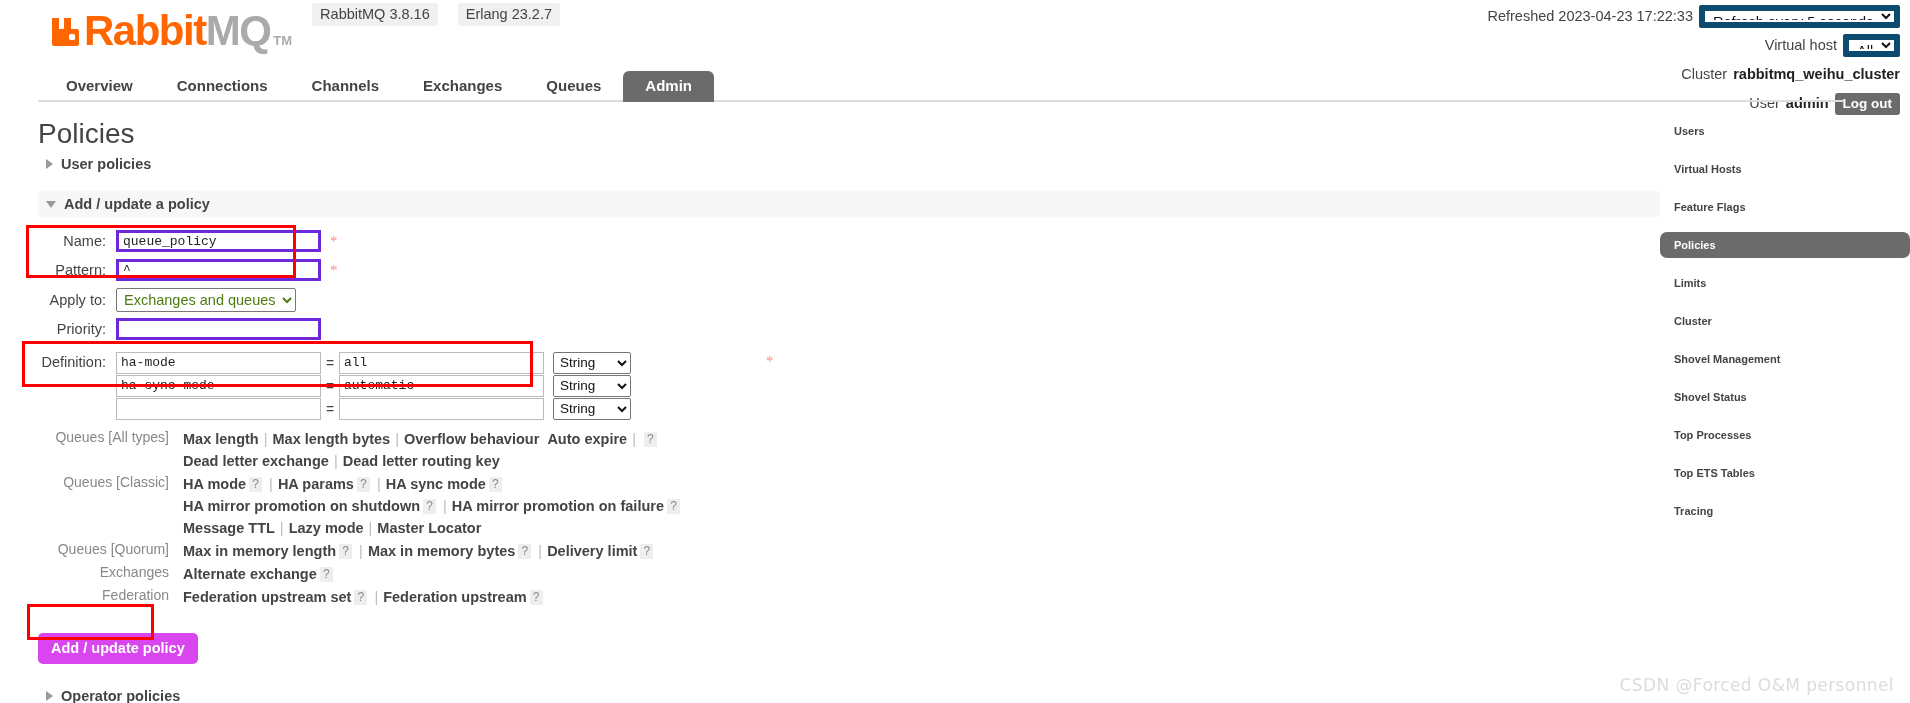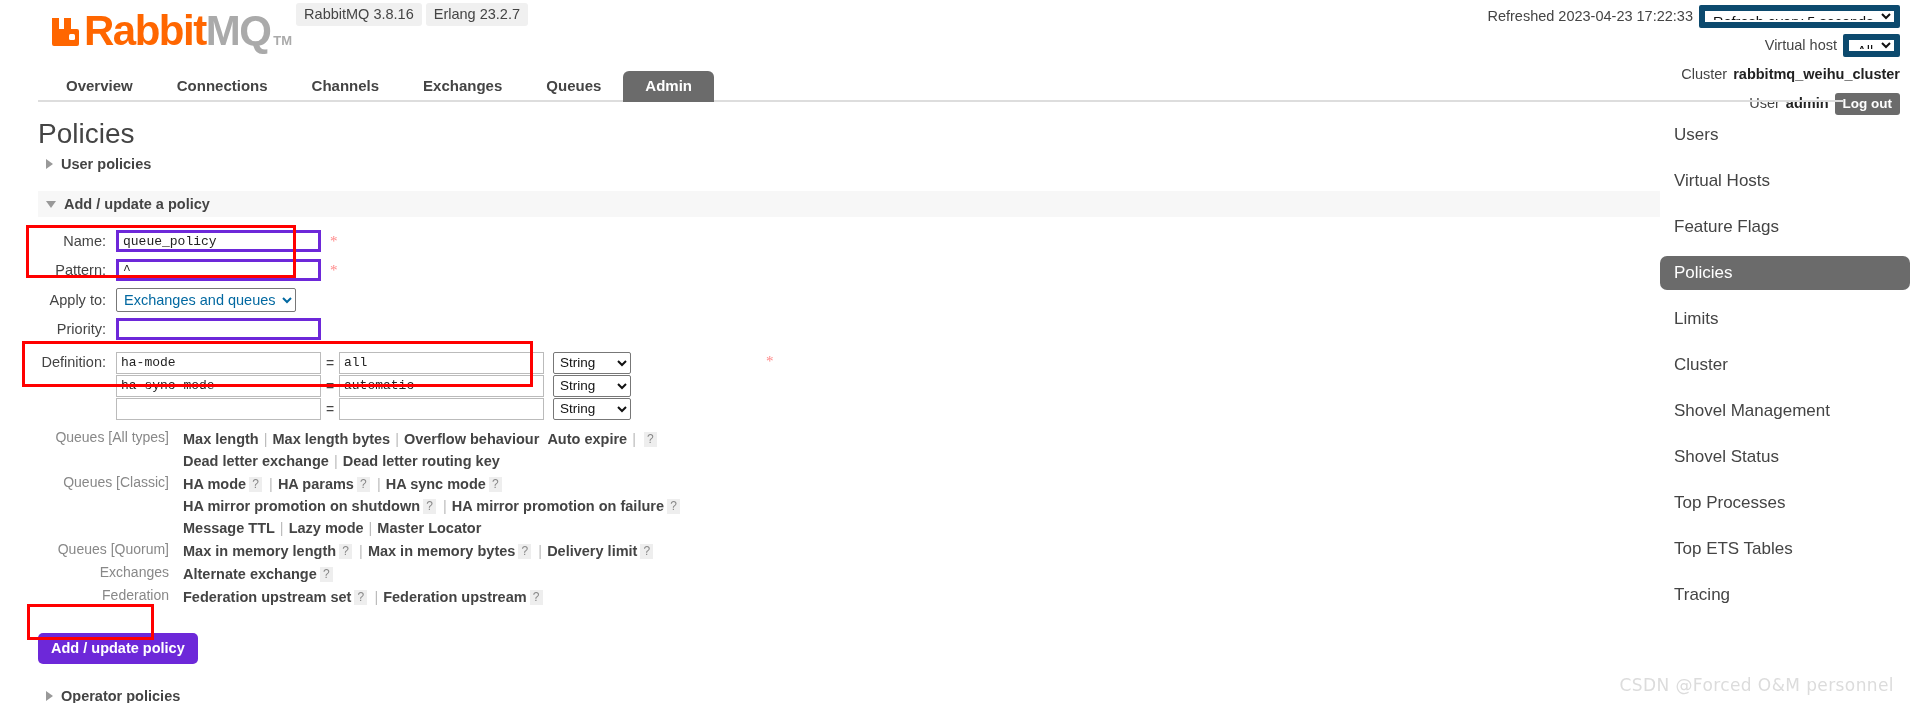--- a/index.html
+++ b/index.html
@@ -46,21 +46,21 @@
     margin-left: 3px; align-self: flex-end;
     position: relative; top: -4px;
   }
   .version-pill {
     display: inline-block;
     background: #f0f0f0;
     color: #444;
     font-size: 14.5px;
     padding: 3px 8px 4px 8px;
     border-radius: 3px;
-    margin-left: 4px;
+    margin-left: 20px;
     position: relative;
     top: -7px;
     white-space: nowrap;
   }
 
   
   .topright {
     position: absolute;
     right: 10px; top: 5px;
     text-align: right;
@@ -220,21 +220,21 @@
     color: #f88;
     font-size: 15px;
     margin-left: 9px;
     font-family: "Liberation Serif", serif;
   }
   .apply-sel {
     font-family: "Liberation Sans", sans-serif;
     font-size: 14.5px;
     border: 1px solid #777;
     background: #fff;
-    color: #0369a1;
+    color: #4d7c0f;
     height: 24px;
     padding: 0 3px;
     border-radius: 2px;
   }
 
   
   .defrows { display: flex; flex-direction: column; }
   .defrow {
     display: flex;
     align-items: center;
@@ -327,41 +327,41 @@
   }
 
   
   .submit-wrap {
     margin-left: 38px;
     margin-top: 24px;
     position: relative;
     display: inline-block;
   }
   .submit-btn {
-    background: #6d28d9;
+    background: #d946ef;
     color: #fff;
     border: none;
     border-radius: 5px;
     font-size: 14.5px;
     font-weight: bold;
     font-family: "Liberation Sans", sans-serif;
     padding: 7px 13px 8px 13px;
     cursor: pointer;
   }
 
   
   .sidebar {
     position: absolute;
     right: 0; top: 118px;
     width: 250px;
   }
   .side-item {
     display: block;
-    font-size: 17px;
-    font-weight: normal;
+    font-size: 11px;
+    font-weight: bold;
     color: #444;
     text-decoration: none;
     padding: 7px 0 7px 14px;
     margin-bottom: 12px;
     border-radius: 7px;
     cursor: pointer;
     white-space: nowrap;
   }
   .side-item.active {
     background: #6b6b6b;

